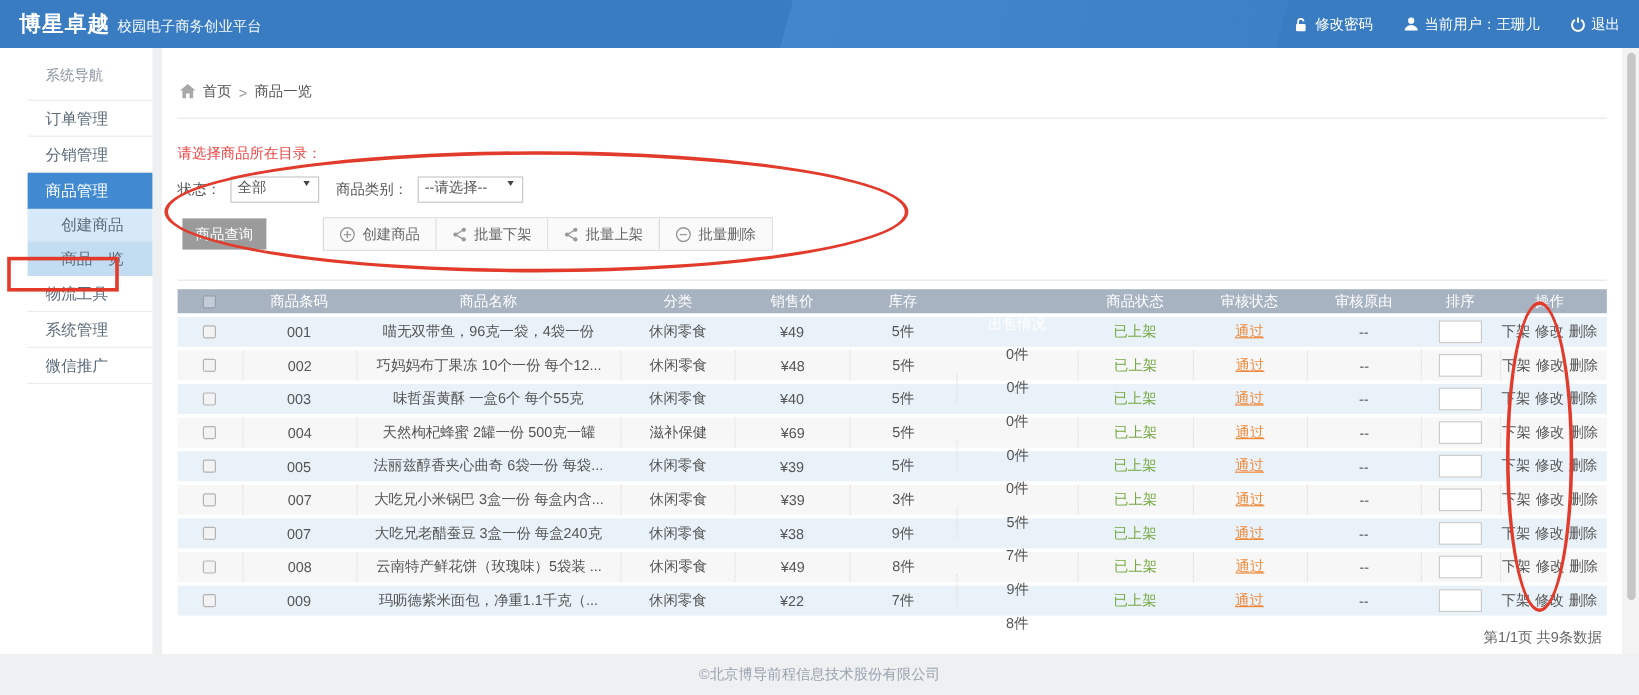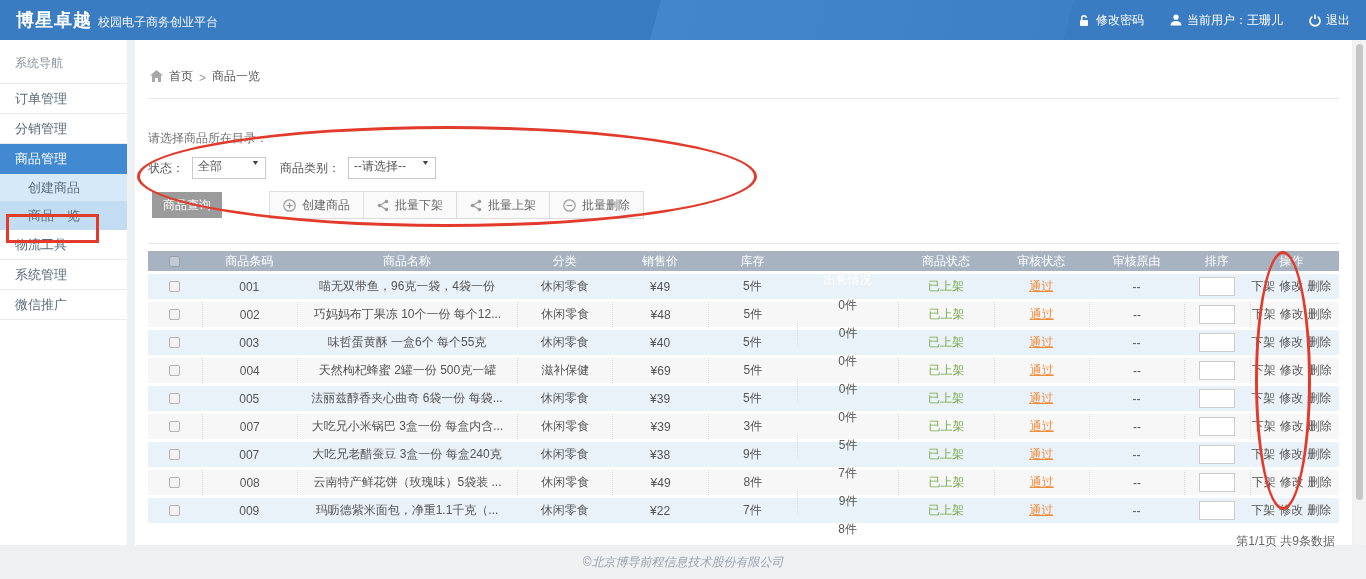--- a/index.html
+++ b/index.html
@@ -23,21 +23,21 @@
   .brand { display:flex; align-items:baseline; gap:6px; }
   .brand-name { font-size:18px; font-weight:bold; letter-spacing:1px; }
   .brand-sub { font-size:12px; opacity:.95; }
   .topbar-right { display:flex; align-items:center; gap:26px; font-size:12px; }
   .top-link { display:flex; align-items:center; gap:5px; cursor:pointer; }
   .top-link svg { display:block; }
 
   
   .sidebar {
     position:absolute; top:40px; left:0; width:127px; height:505px;
-    background:#fff; z-index:2;
+    background:#fff; z-index:2;padding-left:23px;
   }
   .side-title {
     padding:15px 0 11px 15px; color:#8a949e; font-size:12px;
     border-bottom:1px solid #ececec;
   }
   .side-item {
     height:30px; line-height:29px; padding-left:15px;
     border-bottom:1px solid #ececec; color:#5b6b7a; font-size:13px;
     cursor:pointer; position:relative;
   }
@@ -51,21 +51,21 @@
     background:#fff; z-index:1; padding:0 13px;
   }
   .breadcrumb {
     height:59px; border-bottom:1px solid #e8e8e8;
     display:flex; align-items:flex-end; padding:0 0 13px 2px; gap:6px;
     color:#555;
   }
   .bc-sep { color:#999; }
   .bc-link { cursor:pointer; }
 
-  .dir-label { margin-top:31px; color:#737373; }
+  .dir-label { margin-top:21px; color:#ef4444; }
 
   .filter-row { margin-top:10px; display:flex; align-items:center; gap:8px; }
   .fake-select {
     width:74px; height:22px; border:1px solid #c9c9c9; background:#fff;
     display:flex; align-items:flex-start; justify-content:space-between;
     padding:0 5px; cursor:pointer; color:#555;
   }
   .fake-select.wide { width:88px; }
   .caret { font-size:9px; color:#444; transform:scaleY(.8); }
 
@@ -123,21 +123,21 @@
     width:36px; height:19px; border:1px solid #ccc; background:#fff; outline:none;
     font-family:inherit;
   }
   .c-ops a { margin:0 2px; color:#555; }
 
   .pagination { text-align:right; margin-top:10px; color:#666; padding-right:4px; }
 
   
   .footer {
     position:absolute; bottom:0; left:0; width:1366px; height:34px;
-    line-height:34px; text-align:center; color:#9aa3b0; background:#eef0f1;font-style:italic;
+    line-height:34px; text-align:center; color:#9aa3b0; background:#eef0f1;
   }
 
   
   .sb-track { position:absolute; top:40px; right:0; width:13px; height:505px; background:#f3f3f3; z-index:3; }
   .sb-thumb { position:absolute; top:4px; left:3px; width:7px; height:456px; background:#c6c6c6; border-radius:4px; }
 
   
   .anno { position:absolute; border:3px solid #e23b2b; pointer-events:none; z-index:20; }
   .anno-rect    { left:6px;    top:214px; width:93px;  height:29px; }
   .anno-ellipse { left:137px;  top:126px; width:620px; height:101px; border-radius:50%; }

